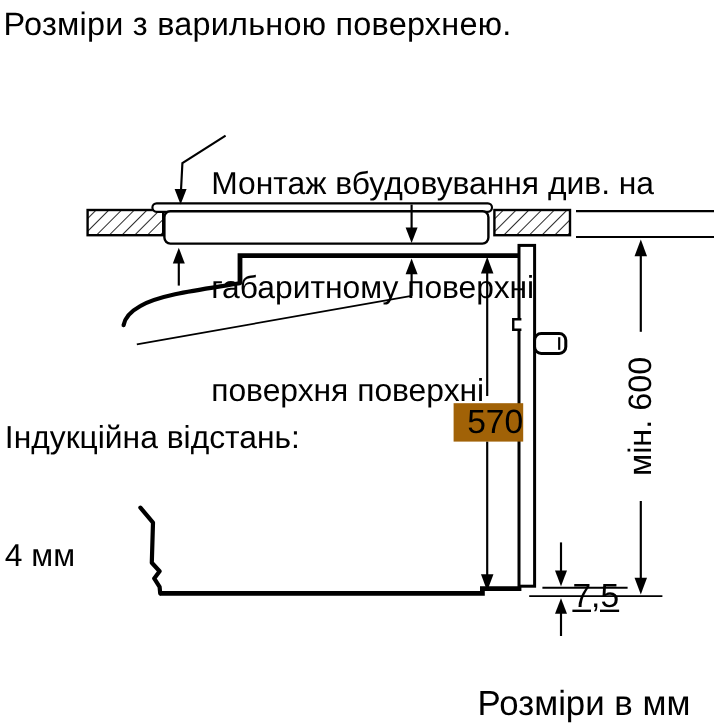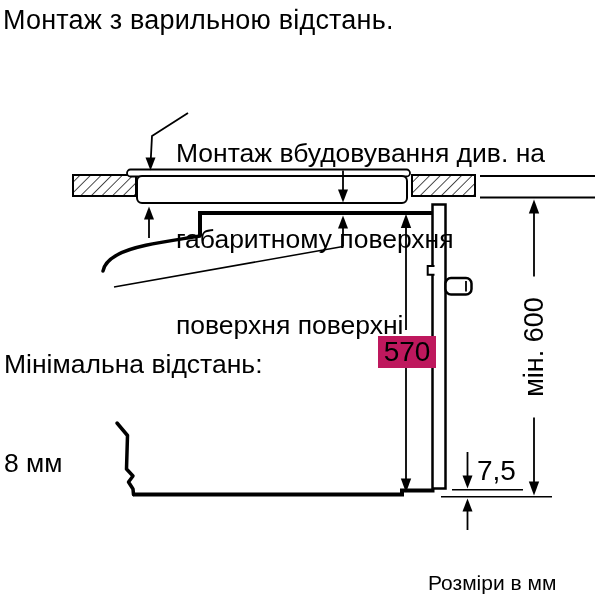--- a/index.html
+++ b/index.html
@@ -9,30 +9,30 @@
     background:#ffffff;
     font-family:"Liberation Sans", sans-serif;
     color:#000;
     overflow:hidden;
   }
   .canvas svg{position:absolute;left:0;top:0;}
   .txt{position:absolute;white-space:pre;color:#000;}
   .title{left:3px;top:5px;font-size:27px;letter-spacing:0.2px;}
   .depth-note{left:176px;top:82px;font-size:26.5px;line-height:28.6px;}
   .min-note{left:4px;top:283px;font-size:26.5px;line-height:32.7px;}
-  .dim-570{left:378px;top:336px;width:58px;text-align:center;font-size:28px;background:#be185d;}
-  .dim-75{left:477px;top:455px;font-size:28px;}
+  .dim-570{left:378px;top:336px;width:58px;text-align:right;font-size:28px;background:#a16207;}
+  .dim-75{left:477px;top:481px;font-size:28px;text-decoration:underline;}
   .dim-600{
     left:463px;top:331px;width:141px;height:32px;
     text-align:center;font-size:27px;line-height:32px;
     background:#fff;
     transform:rotate(-90deg);
     transform-origin:center center;
   }
-  .units{left:428px;top:571px;font-size:21px;}
+  .units{left:398px;top:571px;font-size:29px;}
 </style>
 </head>
 <body>
 
 <div class="canvas">
 
   <svg width="600" height="605" viewBox="0 0 600 605">
     <defs>
       <pattern id="hatch" width="7.5" height="7.5" patternUnits="userSpaceOnUse" patternTransform="rotate(45)">
         <rect width="7.5" height="7.5" fill="#ffffff"></rect>
@@ -95,31 +95,31 @@
 
     <g>
       <path d="M452,489.8 H523 M441,496.8 H552" stroke="#000" stroke-width="1.5"></path>
       <path d="M467.5,452 V478" stroke="#000" stroke-width="1.8"></path>
       <polygon points="467.5,488.5 462.5,475.5 472.5,475.5" fill="#000"></polygon>
       <path d="M467.5,530 V510" stroke="#000" stroke-width="1.8"></path>
       <polygon points="467.5,498.5 462.5,511.5 472.5,511.5" fill="#000"></polygon>
     </g>
   </svg>
 
-  <div class="txt title">Монтаж з варильною відстань.</div>
+  <div class="txt title">Розміри з варильною поверхнею.</div>
 
   <div class="txt depth-note">
     <div>Монтаж вбудовування див. на</div>
-    <div>габаритному поверхня</div>
+    <div>габаритному поверхні</div>
     <div>поверхня поверхні</div>
   </div>
 
   <div class="txt min-note">
-    <div>Мінімальна відстань:</div>
-    <div>8 мм</div>
+    <div>Індукційна відстань:</div>
+    <div>4 мм</div>
     
     
     
   </div>
 
   <div class="txt dim-570">570</div>
   <div class="txt dim-600">мін. 600</div>
   <div class="txt dim-75">7,5</div>
 
   <div class="txt units">Розміри в мм</div>

